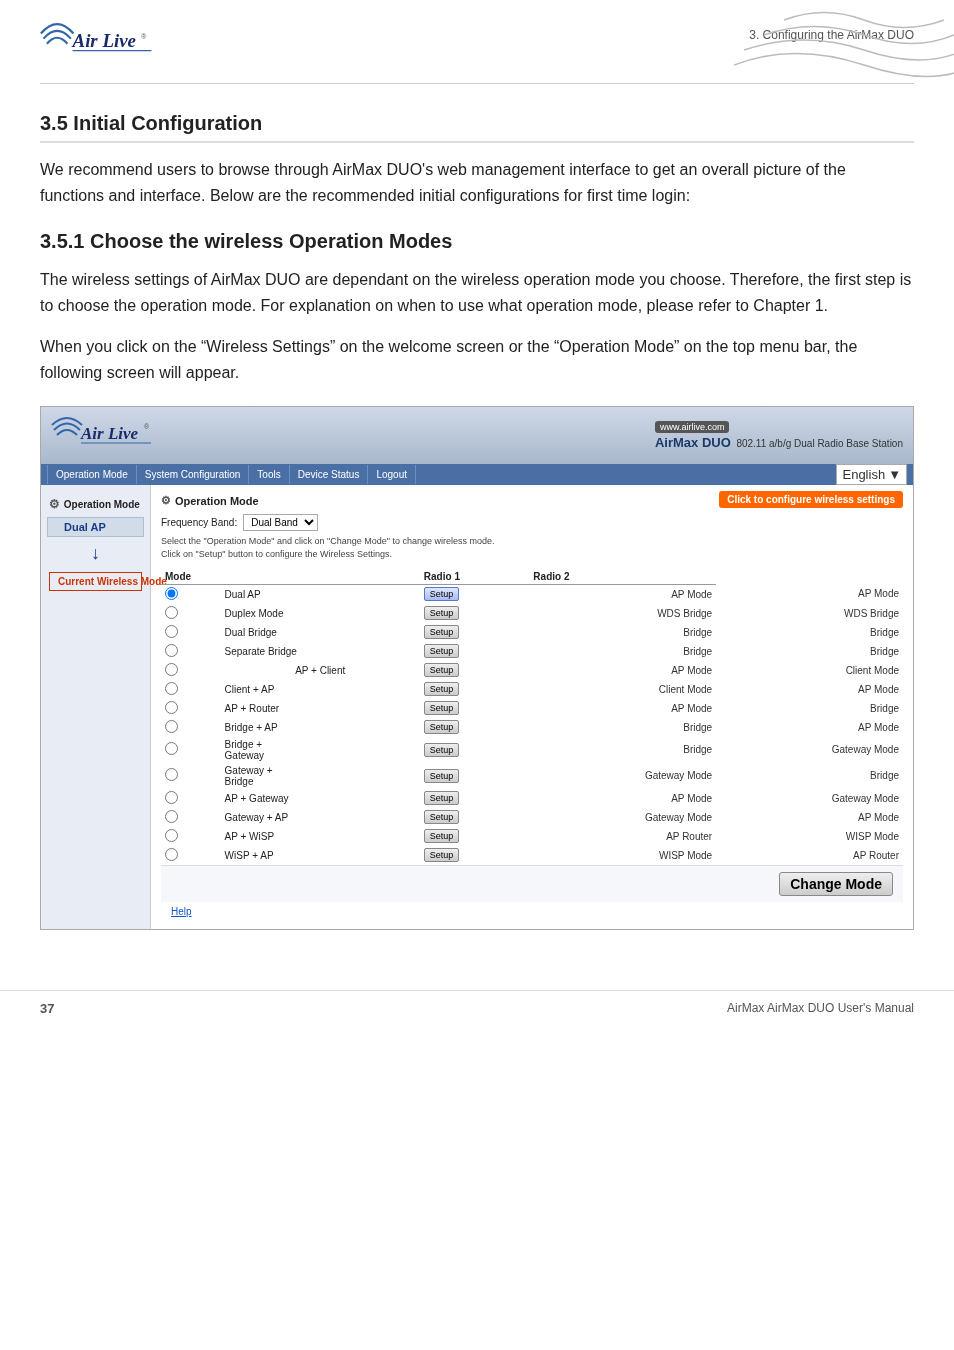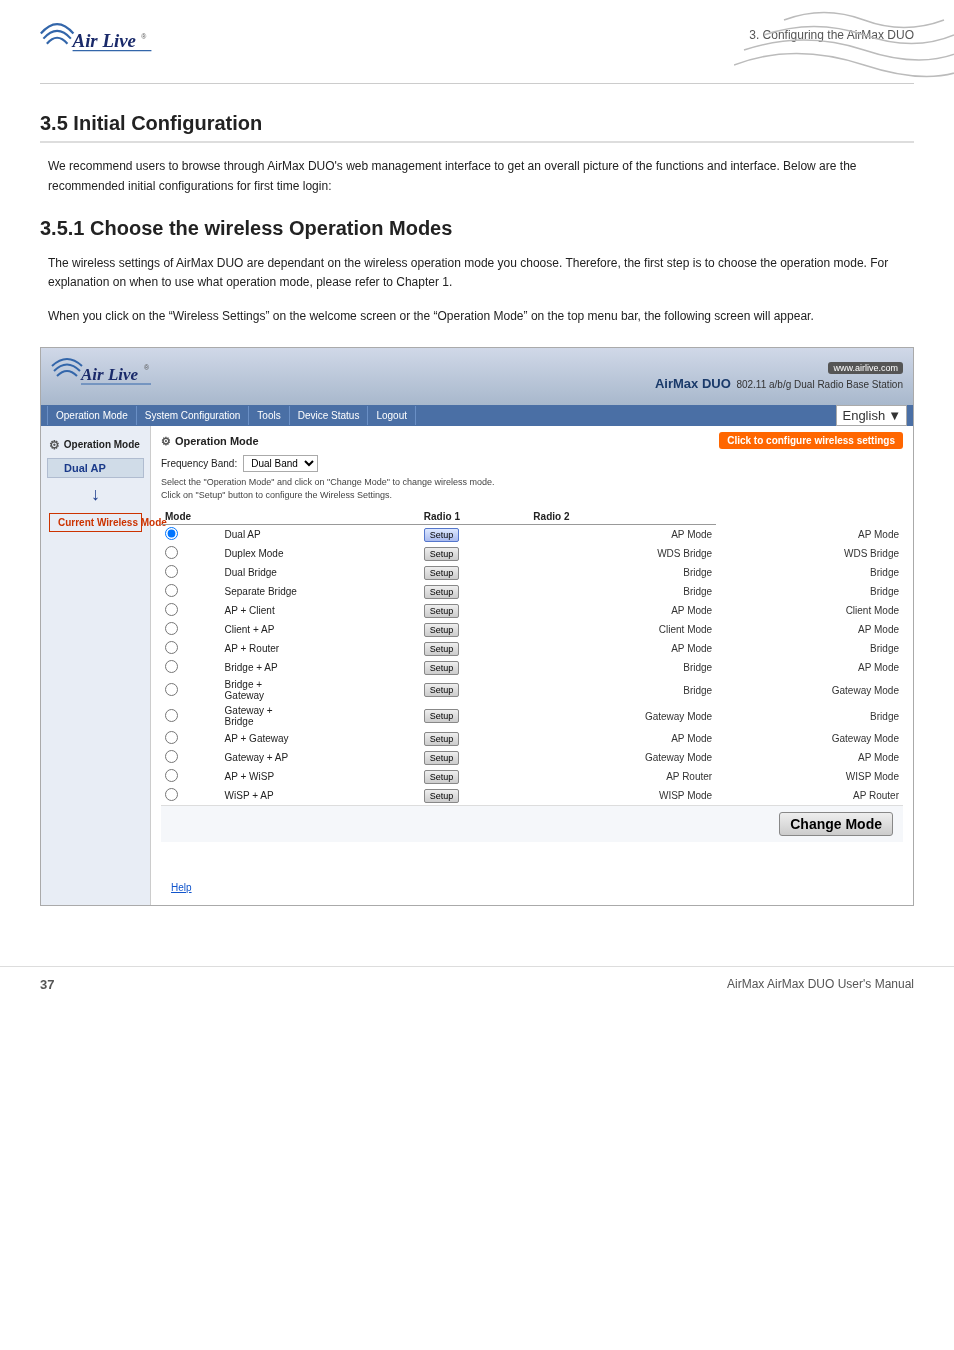--- a/index.html
+++ b/index.html
@@ -59,25 +59,24 @@
     }
 
     .section-subtitle {
       font-size: 20px;
       font-weight: bold;
       margin-top: 20px;
       margin-bottom: 14px;
     }
 
     .body-text {
-      font-size: 12px;
+      font-size: 16px;
       line-height: 1.65;
       margin-bottom: 14px;
       color: #222;
-      margin-left: 8px;
     }
 
     
     .device-ui-box {
       border: 1px solid #aaa;
       margin: 20px 0;
       background: #fff;
       font-size: 11px;
     }
 
@@ -87,21 +86,21 @@
       padding: 6px 10px;
       display: flex;
       justify-content: space-between;
       align-items: center;
     }
     .device-logo-area {
       display: flex;
       align-items: center;
     }
     .device-brand-right {
-      text-align: right;
+      text-align: left;
       font-size: 10px;
       color: #333;
     }
     .device-brand-right .airmax-title {
       font-weight: bold;
       font-size: 13px;
       color: #1a3a6a;
     }
     .website-badge {
       background: #555;
@@ -302,21 +301,20 @@
       font-weight: bold;
     }
 
     
     .help-link {
       color: #1155cc;
       text-decoration: underline;
       font-size: 10px;
       padding: 4px 10px;
       display: block;
-      margin-top: 36px;
     }
 
     
     .page-footer {
       text-align: center;
       font-size: 12px;
       color: #555;
       padding: 10px 40px;
       display: flex;
       justify-content: space-between;
@@ -482,21 +480,21 @@
                 </tr>
                 <tr>
                   <td><input type="radio" name="op_mode" class="mode-radio" style=""></td>
                   <td style="white-space: nowrap;">Separate Bridge</td>
                   <td><button class="setup-btn">Setup</button></td>
                   <td class="radio-col">Bridge</td>
                   <td class="radio-col">Bridge</td>
                 </tr>
                 <tr>
                   <td><input type="radio" name="op_mode" class="mode-radio" style=""></td>
-                  <td style="white-space: nowrap;">AP + Client</td>
+                  <td style="white-space: nowrap; text-align: center;">AP + Client</td>
                   <td><button class="setup-btn">Setup</button></td>
                   <td class="radio-col">AP Mode</td>
                   <td class="radio-col">Client Mode</td>
                 </tr>
                 <tr>
                   <td><input type="radio" name="op_mode" class="mode-radio" style=""></td>
                   <td style="white-space: nowrap;">Client + AP</td>
                   <td><button class="setup-btn">Setup</button></td>
                   <td class="radio-col">Client Mode</td>
                   <td class="radio-col">AP Mode</td>

